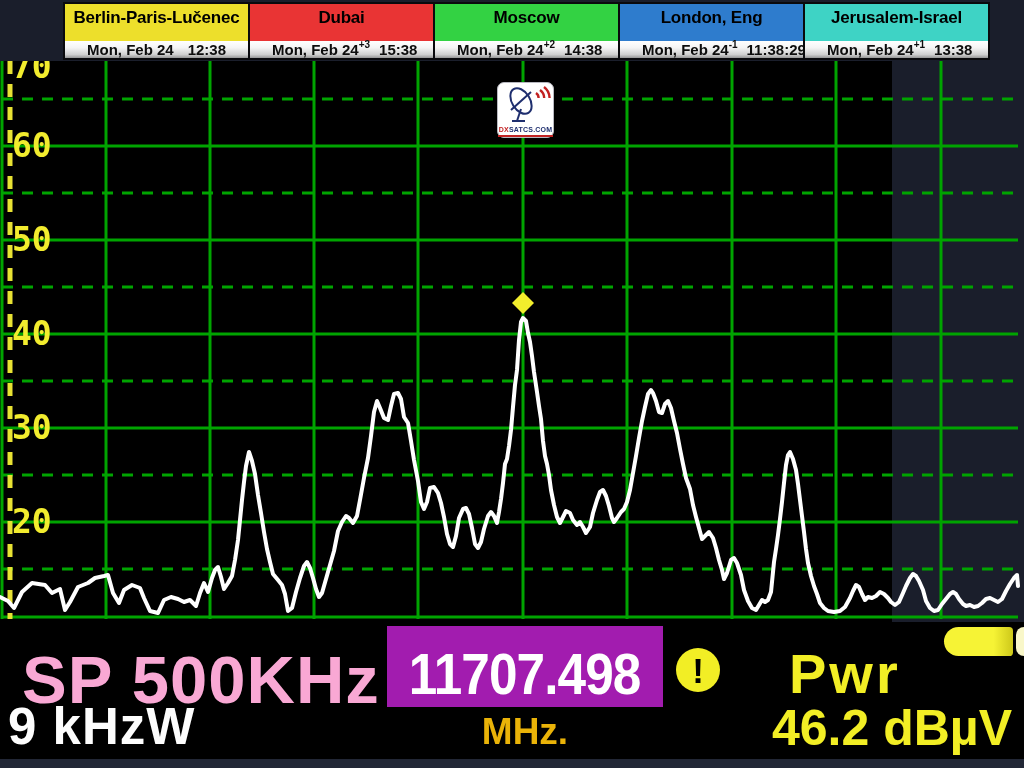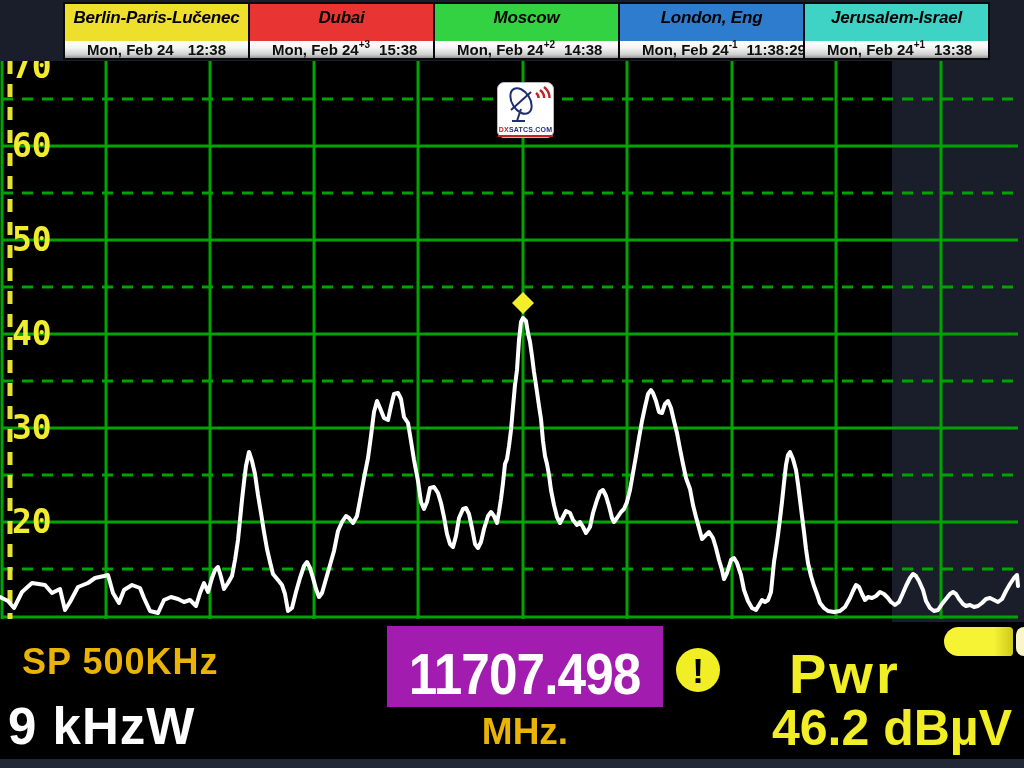--- a/index.html
+++ b/index.html
@@ -4,21 +4,21 @@
 <style>
   html,body{margin:0;padding:0;}
   body{width:1024px;height:768px;position:relative;overflow:hidden;background:#1a1e2b;
        font-family:"Liberation Sans",sans-serif;}
 
   
   #topbar{position:absolute;left:0;top:0;width:1024px;height:61px;background:#1a1e2b;}
   #clockbar{position:absolute;left:63px;top:2px;width:927px;height:58px;background:#0a0a0d;
             display:flex;gap:2px;padding:2px;box-sizing:border-box;}
   .clock{flex:1;display:flex;flex-direction:column;min-width:0;background:#0a0a0d;}
-  .clock .city{height:42px;line-height:27px;text-align:center;font-style:italic;font-weight:bold;
+  .clock .city{height:42px;line-height:27px;text-align:center;font-weight:bold;
                font-size:17px;color:#000;letter-spacing:-0.2px;white-space:nowrap;overflow:hidden;}
   .clock .timerow{flex:1;background:linear-gradient(#ffffff 0%,#f4f4f4 40%,#cfcfcf 80%,#969696 100%);
                   display:flex;align-items:center;padding:0 22px;font-weight:bold;font-size:15px;color:#0d0d0d;}
   .clock .date{white-space:nowrap;}
   .clock .offset{margin-left:auto;font-size:10px;transform:translateY(-5px);padding-right:9px;}
   .clock .time{white-space:nowrap;}
 
   
   #chart{position:absolute;left:0;top:61px;width:892px;height:561px;background:#000;}
   #spectrum-svg{display:block;}
@@ -32,21 +32,21 @@
   
   #logo{position:absolute;left:497px;top:82px;width:57px;height:56px;background:#ffffff;
         border-radius:7px;border:1px solid #b8b8c0;box-sizing:border-box;
         display:flex;flex-direction:column;align-items:center;justify-content:flex-start;}
   #logo .logotext{font-size:7px;font-weight:bold;color:#1e2e6e;letter-spacing:0.2px;line-height:8px;
                   border-bottom:2px solid #c22222;padding:0 1px 1px 1px;white-space:nowrap;}
   #logo .dx{color:#c22222;}
 
   
   #bottombar{position:absolute;left:0;top:622px;width:1024px;height:137px;background:#000;}
-  #sp-label{position:absolute;left:22px;top:641px;font-size:36px;font-weight:bold;color:#eab308;letter-spacing:1px;}
+  #sp-label{position:absolute;left:22px;top:641px;font-size:67px;font-weight:bold;color:#f9a8d4;letter-spacing:1px;}
   #rbw-label{position:absolute;left:8px;top:697px;font-size:51px;font-weight:bold;color:#fdfdfd;letter-spacing:1px;}
   #freq-box{position:absolute;left:387px;top:626px;width:276px;height:81px;background:#a21caf;
             display:flex;align-items:flex-end;justify-content:center;}
   #freq-box .freq{font-size:57px;font-weight:bold;color:#ffffff;transform:scaleX(.9);letter-spacing:-1px;}
   #mhz{position:absolute;left:387px;top:711px;width:276px;text-align:center;
        font-size:37px;font-weight:bold;color:#eab308;}
   #warn{position:absolute;left:676px;top:648px;width:44px;height:44px;border-radius:50%;
         background:#f2ee25;color:#000;font-weight:bold;font-size:35px;text-align:center;line-height:46px;}
   #pwr{position:absolute;left:747px;top:641px;font-size:56px;font-weight:bold;color:#f2ee25;letter-spacing:3px;margin-left:42px;}
   #pwr-val{position:absolute;left:660px;top:699px;width:352px;text-align:right;

